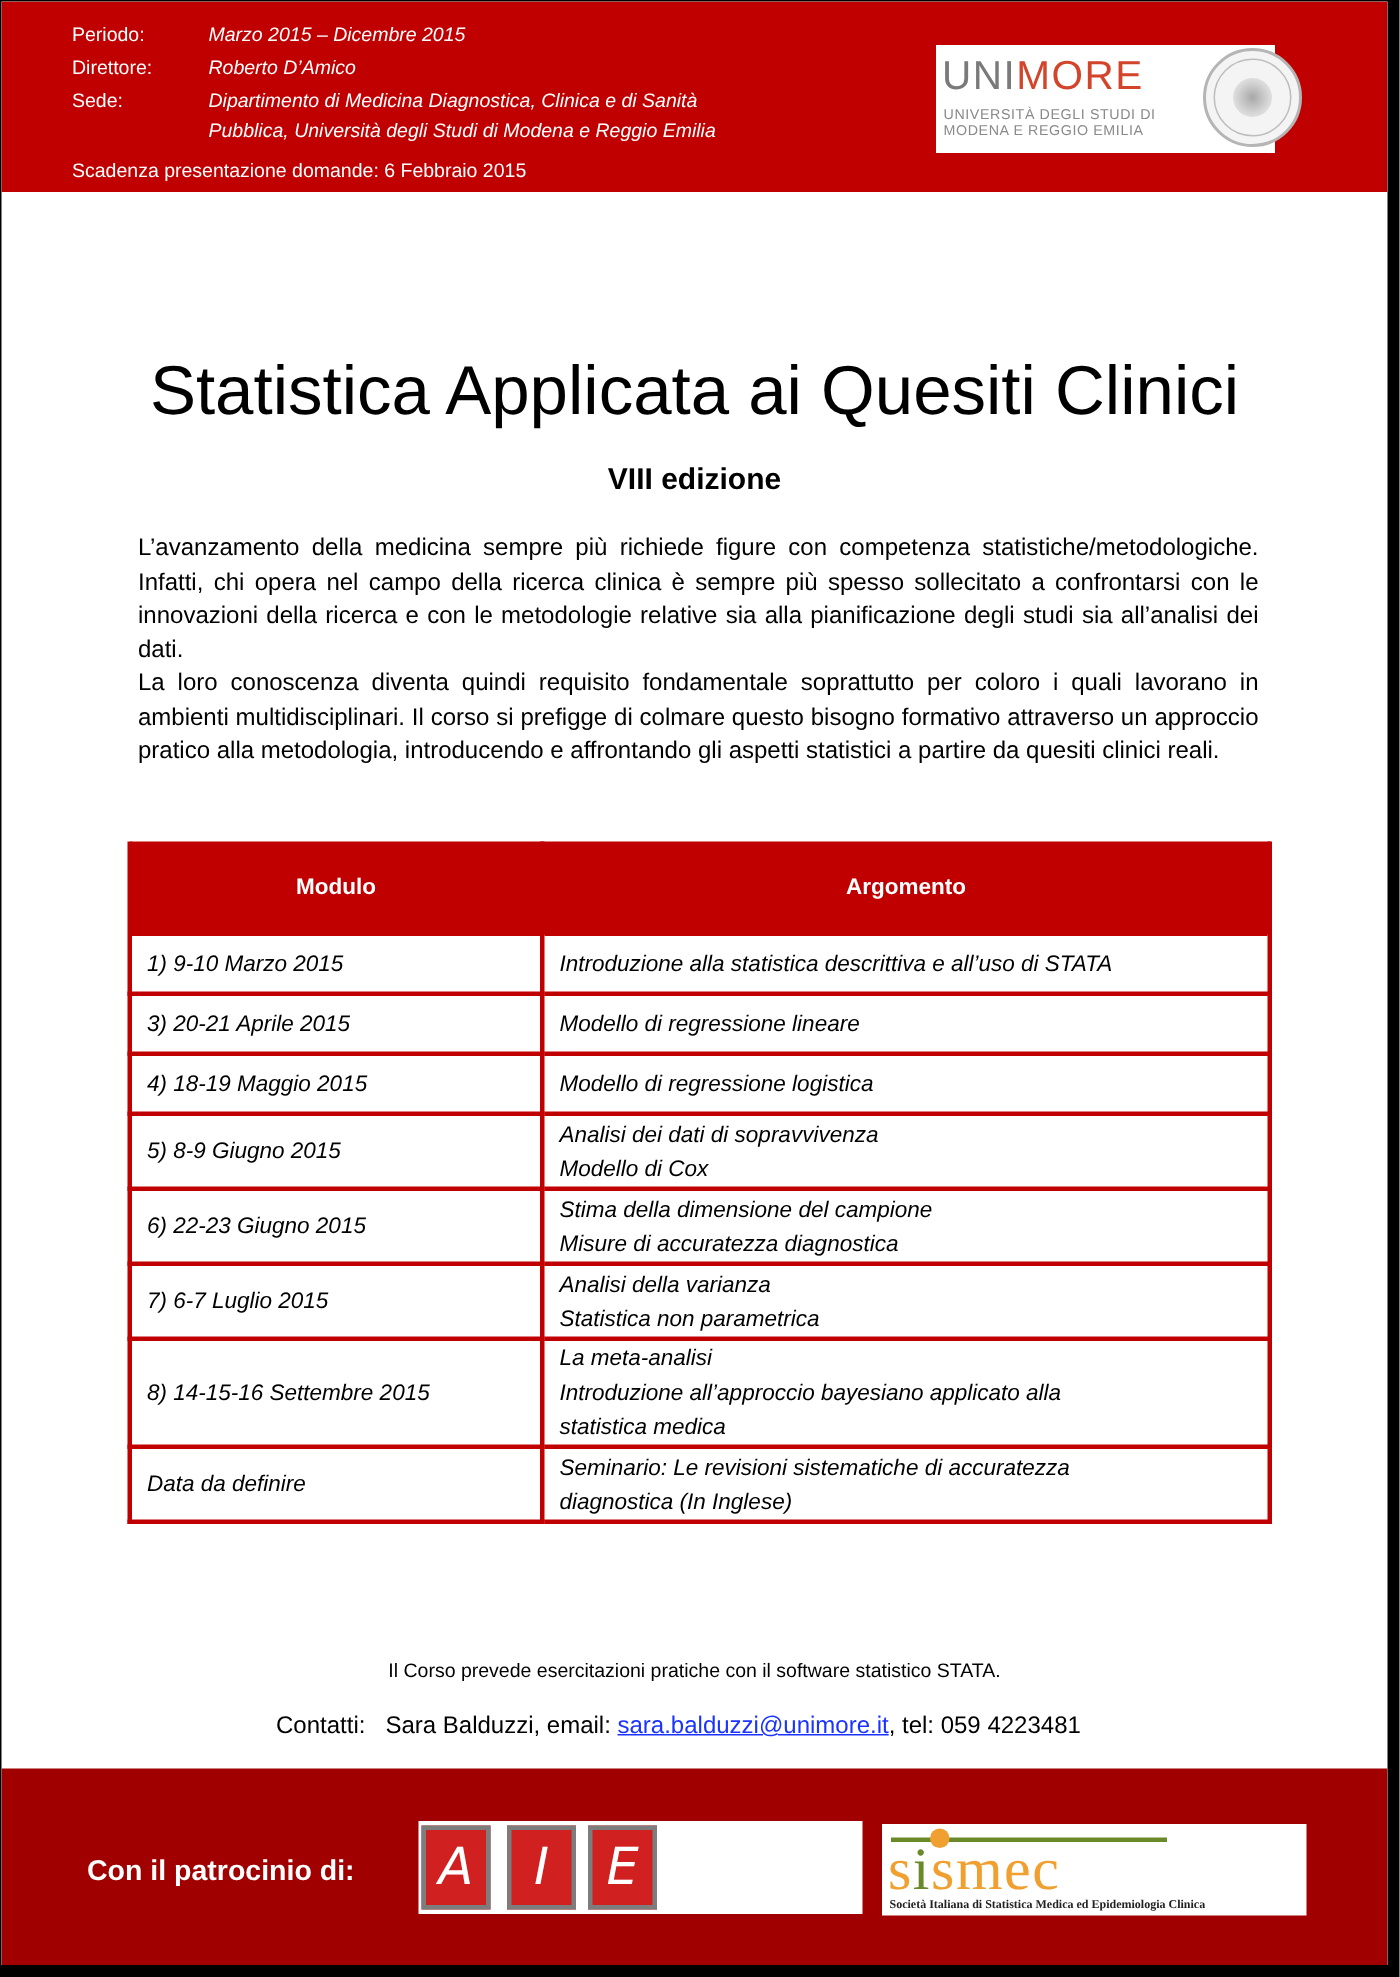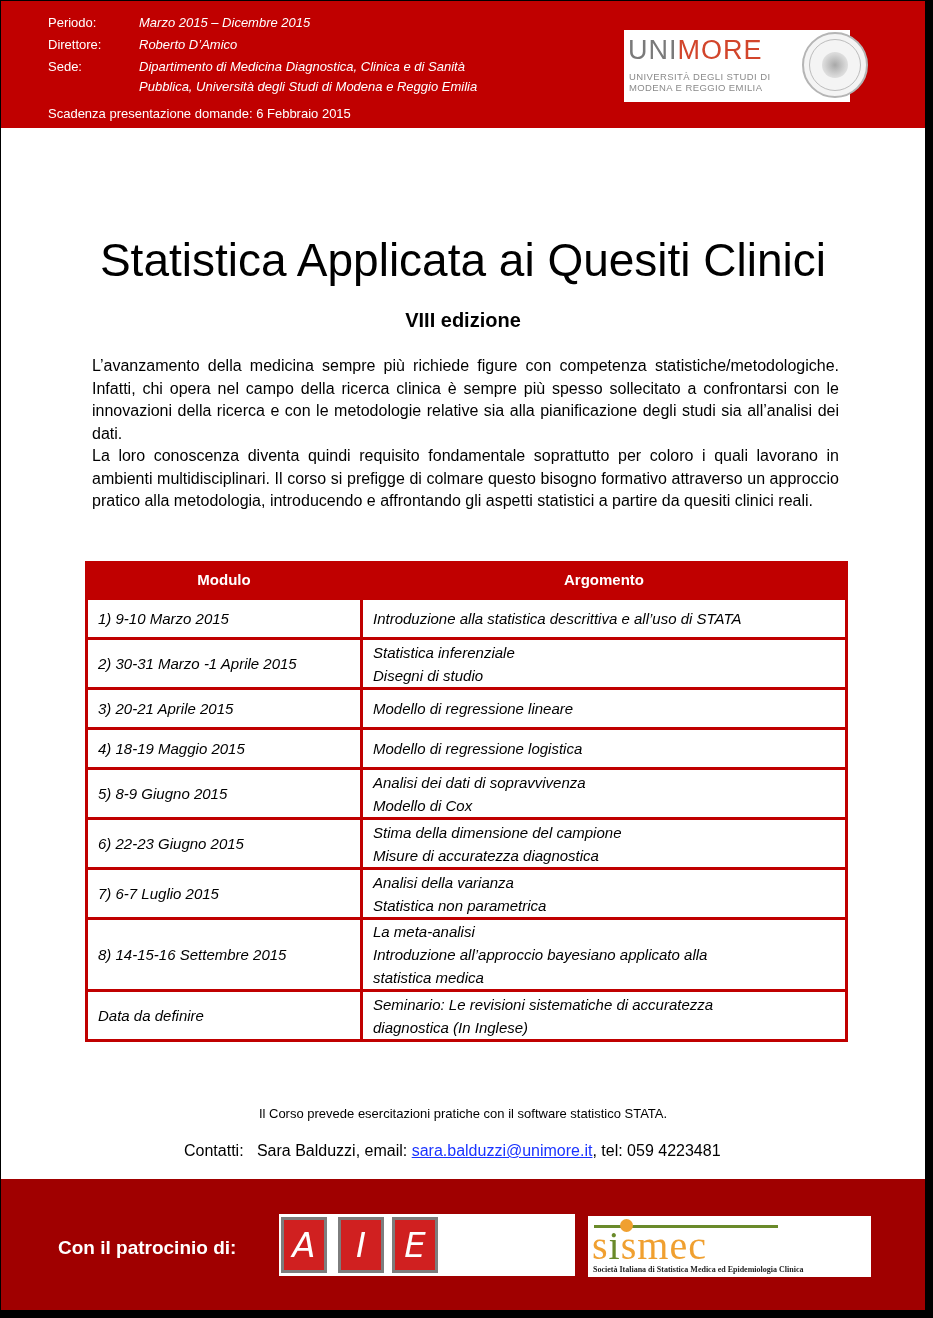--- a/index.html
+++ b/index.html
@@ -56,21 +56,21 @@
     }
     .intro p { margin: 0; }
 
     
     .schedule {
       position: absolute; left: 84px; top: 560px; width: 763px;
       border-collapse: collapse; font-size: 15px; color: #000;
     }
     .schedule th {
       background: #C00000; color: #fff; font-weight: bold; font-size: 15px;
-      height: 36px; padding: 0; text-align: center;
+      height: 36px; padding: 12px; text-align: center;
       border-left: 3px solid #C00000; border-right: 3px solid #C00000;
     }
     .schedule td {
       border: 3px solid #C00000; padding: 0 10px; vertical-align: middle;
       line-height: 23px;
       font-style: italic;
     }
     .schedule td.mod { width: 252px; }
     .schedule tr.h1 td { height: 37px; }
     .schedule tr.h2 td { height: 47px; }
@@ -156,27 +156,20 @@
         <th>Argomento</th>
       </tr>
     </thead>
     <tbody>
       <tr class="h1">
         <td class="mod">1) 9-10 Marzo 2015</td>
         <td>
             <span class="cell-line">Introduzione alla statistica descrittiva e all’uso di STATA</span>
           </td>
       </tr>
-      <tr class="h2">
-        <td class="mod">2) 30-31 Marzo -1 Aprile 2015</td>
-        <td>
-          <span class="cell-line">Statistica inferenziale</span>
-          <span class="cell-line">Disegni di studio</span>
-        </td>
-      </tr>
       <tr class="h1">
         <td class="mod">3) 20-21 Aprile 2015</td>
         <td>
             <span class="cell-line">Modello di regressione lineare</span>
           </td>
       </tr>
       <tr class="h1">
         <td class="mod">4) 18-19 Maggio 2015</td>
         <td>
             <span class="cell-line">Modello di regressione logistica</span>

